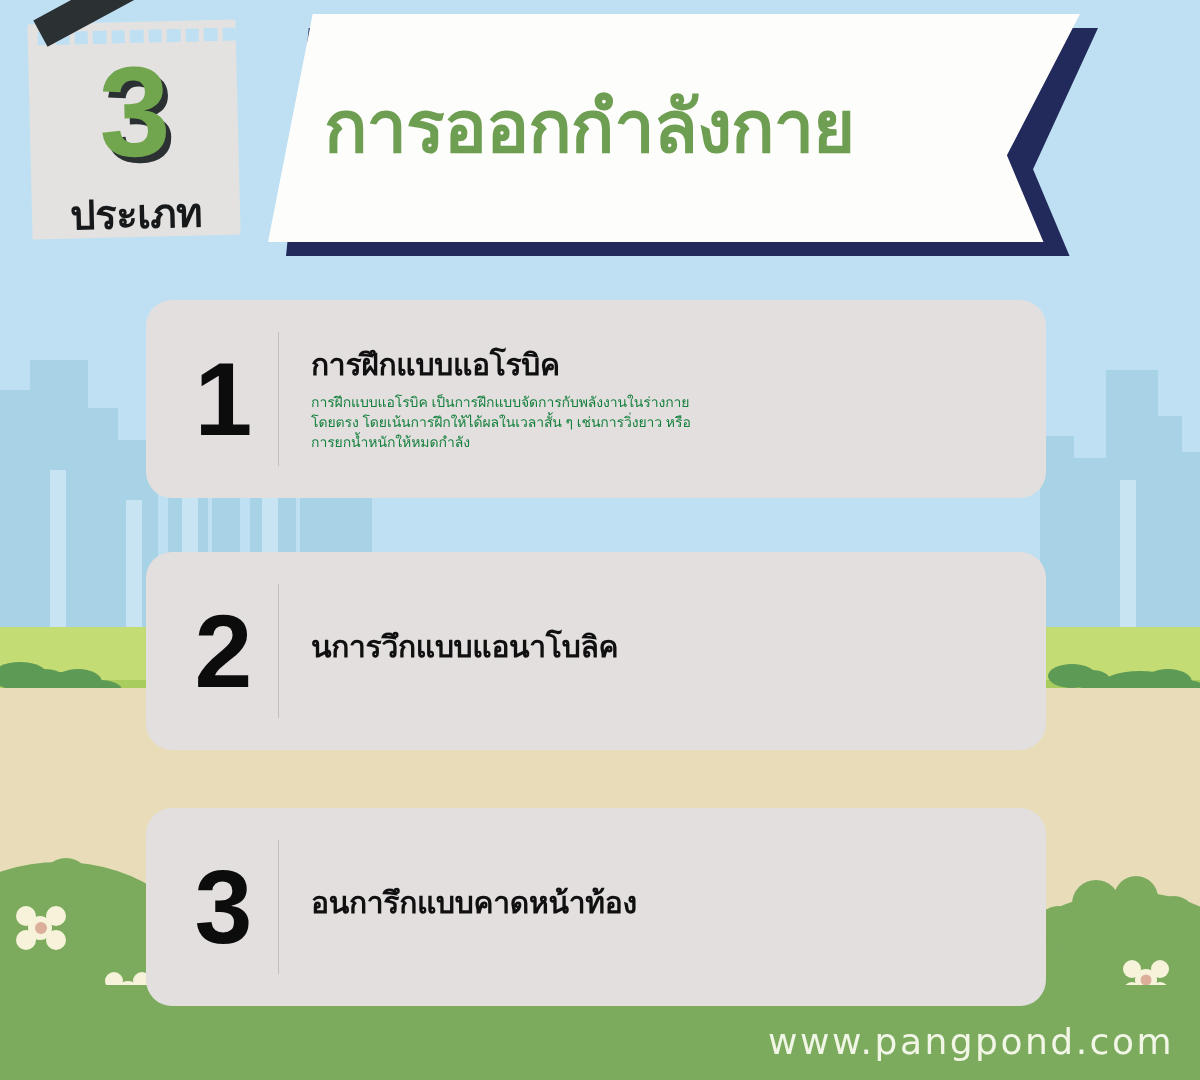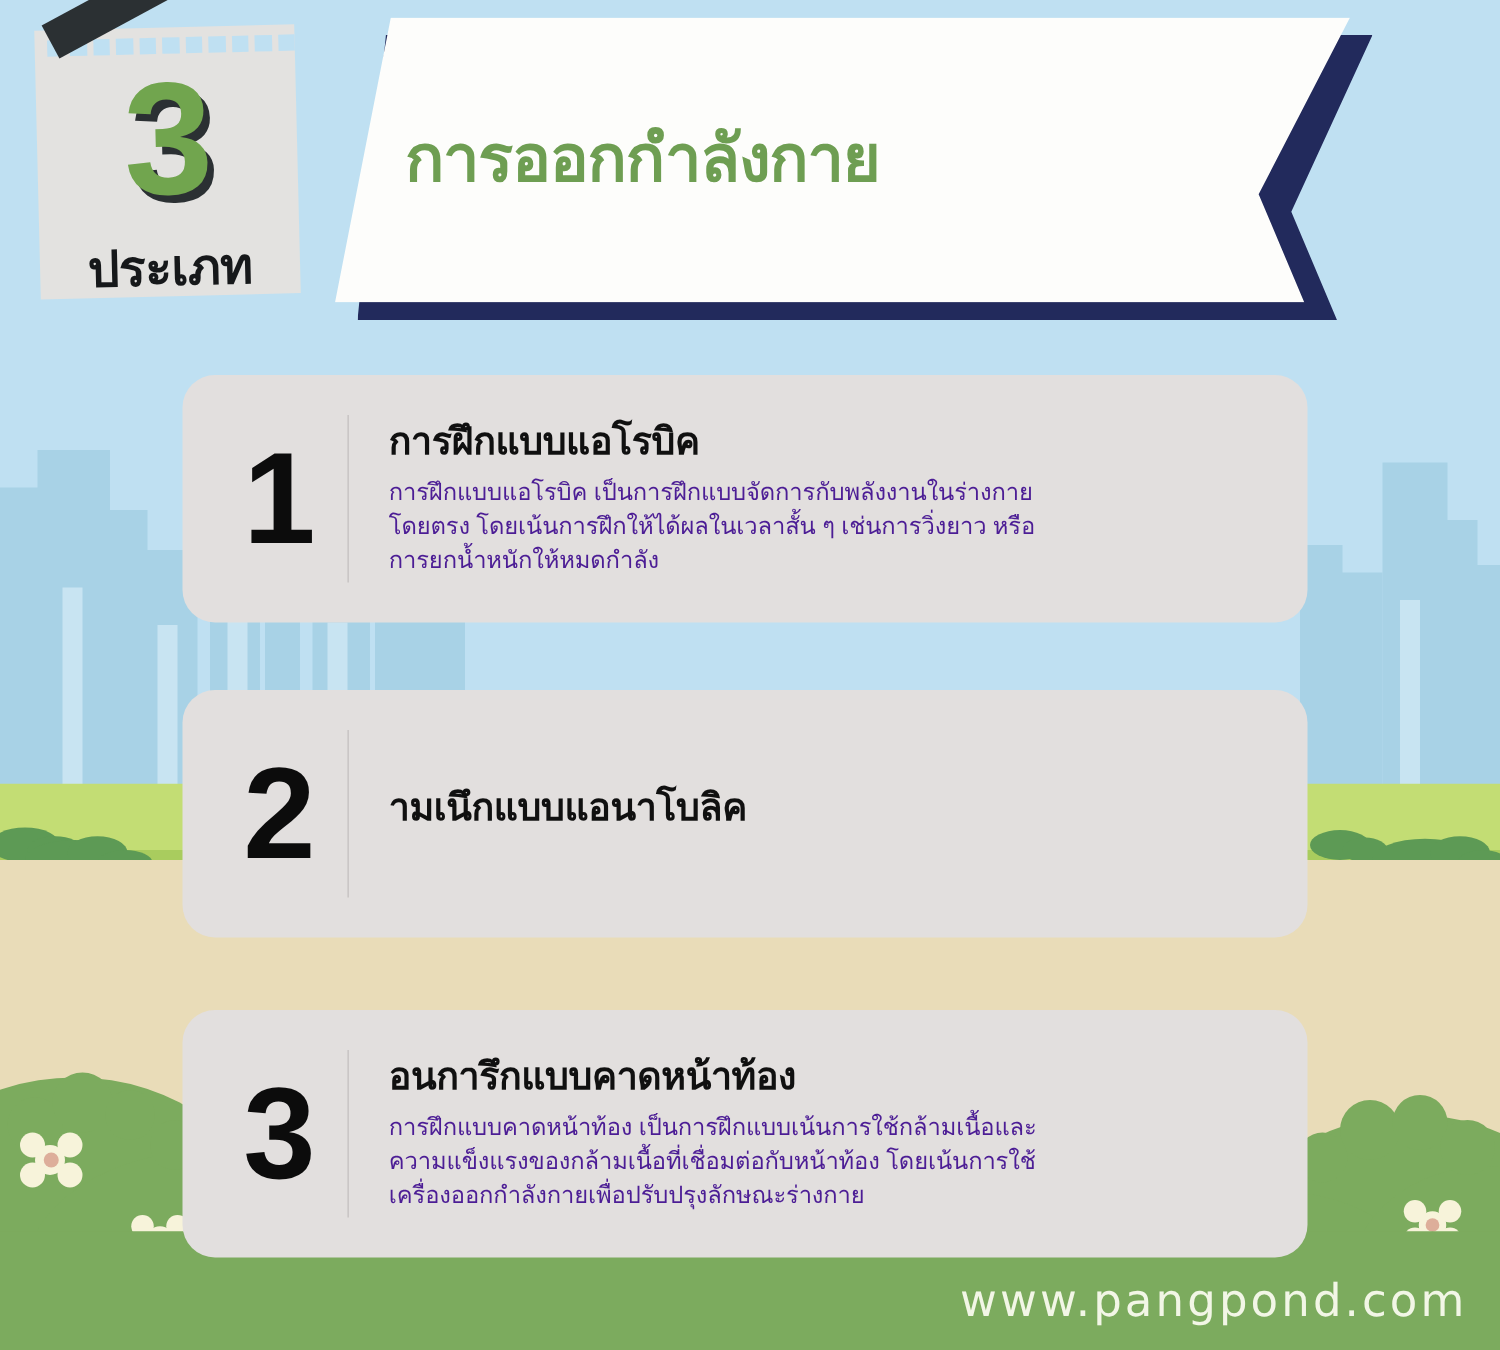--- a/index.html
+++ b/index.html
@@ -150,21 +150,21 @@
     top: 0;
     width: 812px;
     height: 228px;
     background: #fdfdfb;
     clip-path: polygon(5.5% 0%, 100% 0%, 91% 62%, 95.5% 100%, 0% 100%);
     display: flex;
     align-items: center;
   }
   .banner-title {
     margin-left: 56px;
-    font-size: 52px;
+    font-size: 72px;
     font-weight: 700;
     color: #6e9e52;
     line-height: 1.05;
     letter-spacing: -1px;
     white-space: nowrap;
   }
 
   
   .card {
     position: absolute;
@@ -207,22 +207,22 @@
   }
   .card-heading {
     font-size: 30px;
     font-weight: 700;
     color: #101010;
     line-height: 1.25;
     margin: 0 0 8px 0;
     letter-spacing: -0.3px;
   }
   .card-text {
-    font-size: 19px;
-    color: #4c1d95;
+    font-size: 14px;
+    color: #15803d;
     line-height: 1.44;
     margin: 0;
     white-space: pre-line;
     letter-spacing: -0.1px;
   }
 
   
   .watermark {
     position: absolute;
     right: 26px;
@@ -367,30 +367,27 @@
       <p class="card-text">การฝึกแบบแอโรบิค เป็นการฝึกแบบจัดการกับพลังงานในร่างกาย
 โดยตรง โดยเน้นการฝึกให้ได้ผลในเวลาสั้น ๆ เช่นการวิ่งยาว หรือ
 การยกน้ำหนักให้หมดกำลัง</p>
     </div>
   </div>
 
   <div class="card card-2">
     <div class="card-num">2</div>
     <div class="card-rule"></div>
     <div class="card-body">
-      <h2 class="card-heading">ามเนึกแบบแอนาโบลิค</h2>
+      <h2 class="card-heading">นการวึกแบบแอนาโบลิค</h2>
     </div>
   </div>
 
   <div class="card card-3">
     <div class="card-num">3</div>
     <div class="card-rule"></div>
     <div class="card-body">
       <h2 class="card-heading">อนการึกแบบคาดหน้าท้อง</h2>
-      <p class="card-text">การฝึกแบบคาดหน้าท้อง เป็นการฝึกแบบเน้นการใช้กล้ามเนื้อและ
-ความแข็งแรงของกล้ามเนื้อที่เชื่อมต่อกับหน้าท้อง โดยเน้นการใช้
-เครื่องออกกำลังกายเพื่อปรับปรุงลักษณะร่างกาย</p>
     </div>
   </div>
 
   <div class="watermark">www.pangpond.com</div>
 
 </div>
 
 </body></html>

